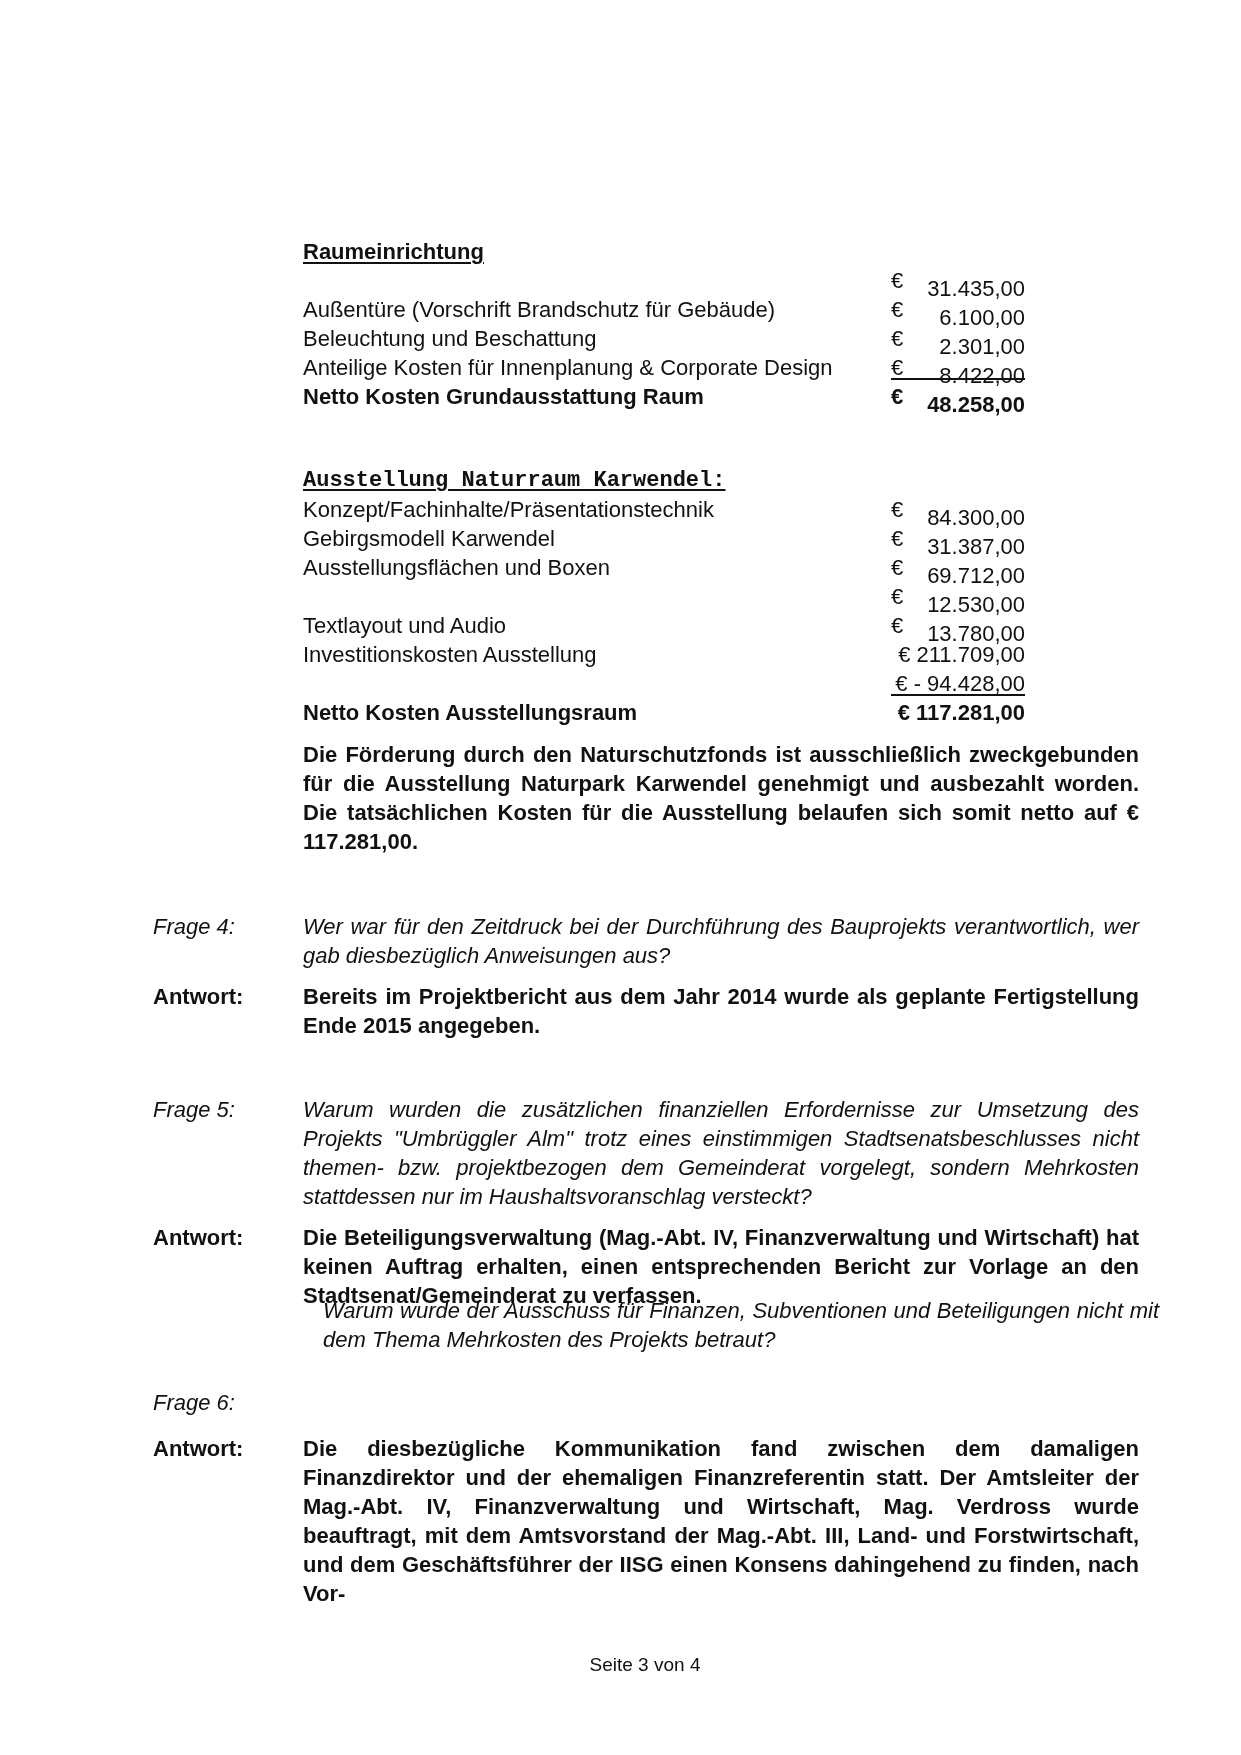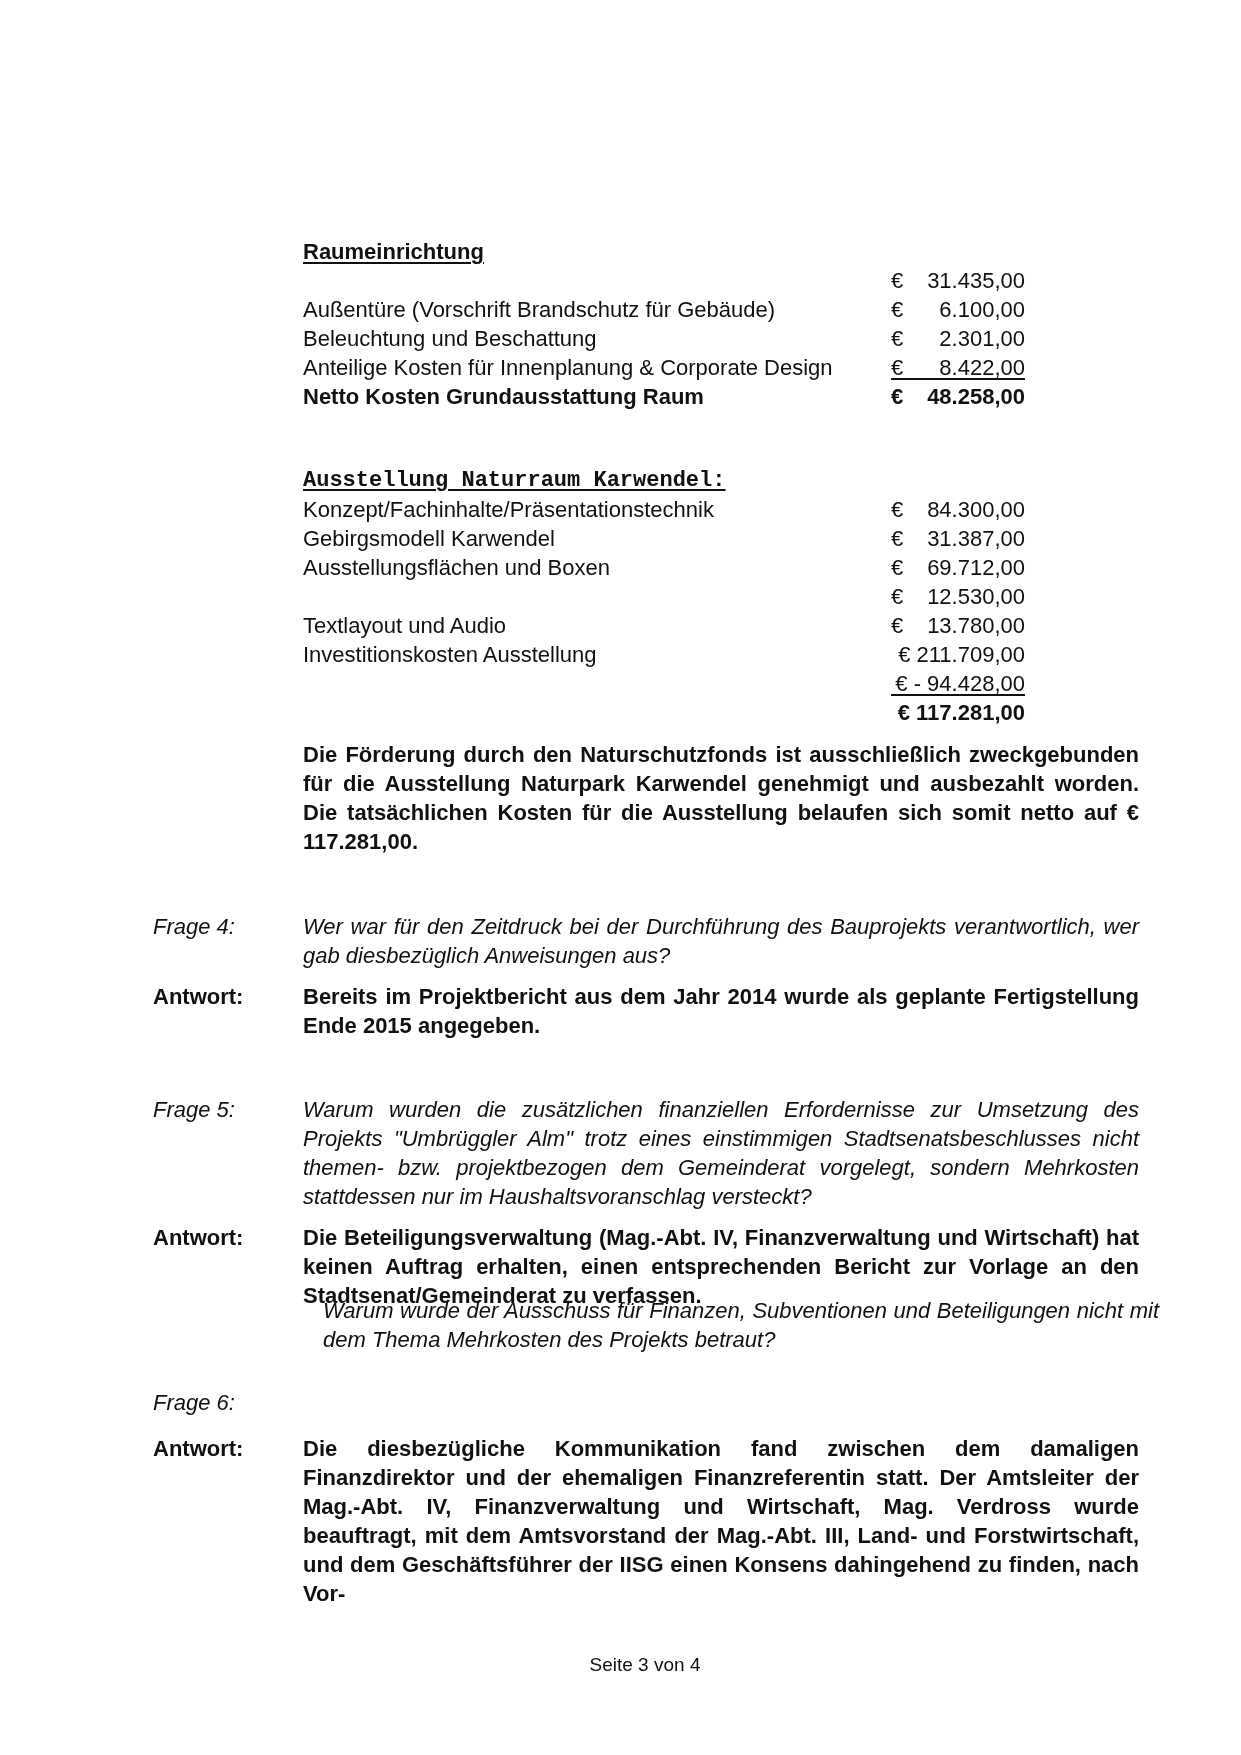--- a/index.html
+++ b/index.html
@@ -7,21 +7,21 @@
     width: 1241px; height: 1755px; position: relative; overflow: hidden;
     font-family: "Liberation Sans", sans-serif; color: #111111;
   }
   .line { position: absolute; font-size: 22px; line-height: 29px; white-space: nowrap; }
   .b { font-weight: bold; }
   .i { font-style: italic; }
   .u { text-decoration: underline; text-underline-offset: 3px; }
   .row { position: absolute; left: 303px; width: 722px; height: 29px; font-size: 22px; line-height: 29px; }
   .row .lbl { position: absolute; left: 0; top: 0; white-space: nowrap; }
   .row .eur { position: absolute; left: 588px; top: 0; }
-  .row .amt { position: absolute; right: 0; top: 0; white-space: nowrap; margin-left: 44px; }
+  .row .amt { position: absolute; right: 0; top: 8px; white-space: nowrap; margin-left: 44px; }
   .row .amt-full { position: absolute; left: 588px; right: 0; top: 0; text-align: right; white-space: nowrap; }
   .row .ul-wrap { position: absolute; left: 588px; right: 0; top: 0; height: 29px; }
   .row .ul-wrap .underline { position: absolute; left: 0; right: 0; bottom: 2px; height: 2px; background: #111111; }
   .para { position: absolute; left: 303px; width: 836px; font-size: 22px; line-height: 29px; text-align: justify; }
   .para.b { font-weight: bold; }
   .para.i { }
   .qlabel { position: absolute; left: 153px; font-size: 22px; line-height: 29px; white-space: nowrap; }
   .footer { position: absolute; left: 0; width: 1290px; top: 1653px; text-align: center; font-size: 19px; line-height: 24px; }
 </style>
 </head>
@@ -87,20 +87,21 @@
   <span class="lbl">Investitionskosten Ausstellung</span>
   <span class="amt-full">€ 211.709,00</span>
 </div>
 <div class="row" style="top:669px;">
   <span class="amt-full">€ - 94.428,00</span>
   <span class="ul-wrap">
       <span class="underline"></span>
     </span>
 </div>
 <div class="row b" style="top:698px;">
+  <span class="lbl">Netto Kosten Ausstellungsraum</span>
   <span class="amt-full">€ 117.281,00</span>
 </div>
 
 <div class="para b" style="top:740px;">Die Förderung durch den Naturschutzfonds ist ausschließlich zweckgebunden für die Ausstellung Naturpark Karwendel genehmigt und ausbezahlt worden. Die tatsächlichen Kosten für die Ausstellung belaufen sich somit netto auf € 117.281,00.</div>
 
 <div class="qlabel i" style="top:912px;">Frage 4:</div>
 <div class="para i" style="top:912px;">Wer war für den Zeitdruck bei der Durchführung des Bauprojekts verantwortlich, wer gab diesbezüglich Anweisungen aus?</div>
 <div class="qlabel b" style="top:982px;">Antwort:</div>
 <div class="para b" style="top:982px;">Bereits im Projektbericht aus dem Jahr 2014 wurde als geplante Fertigstellung Ende 2015 angegeben.</div>
 

